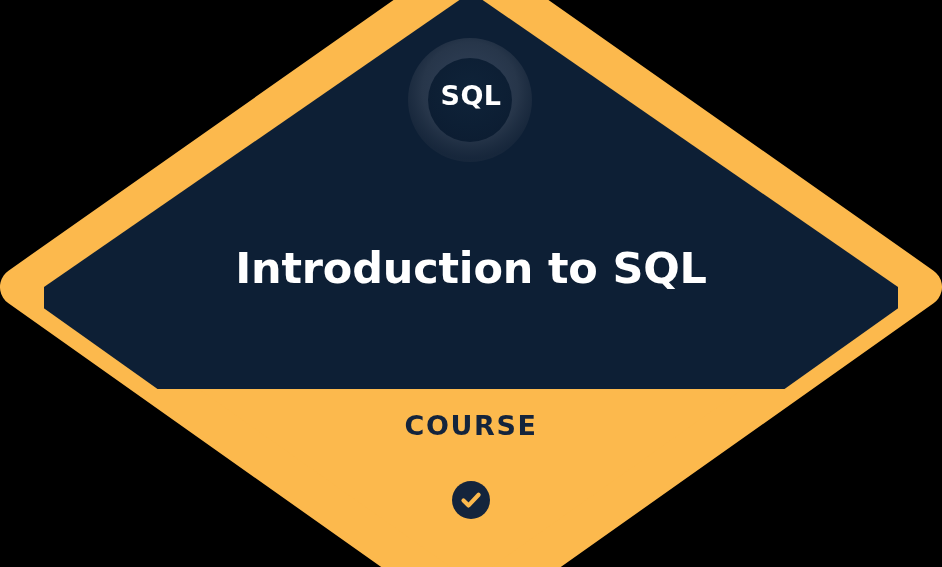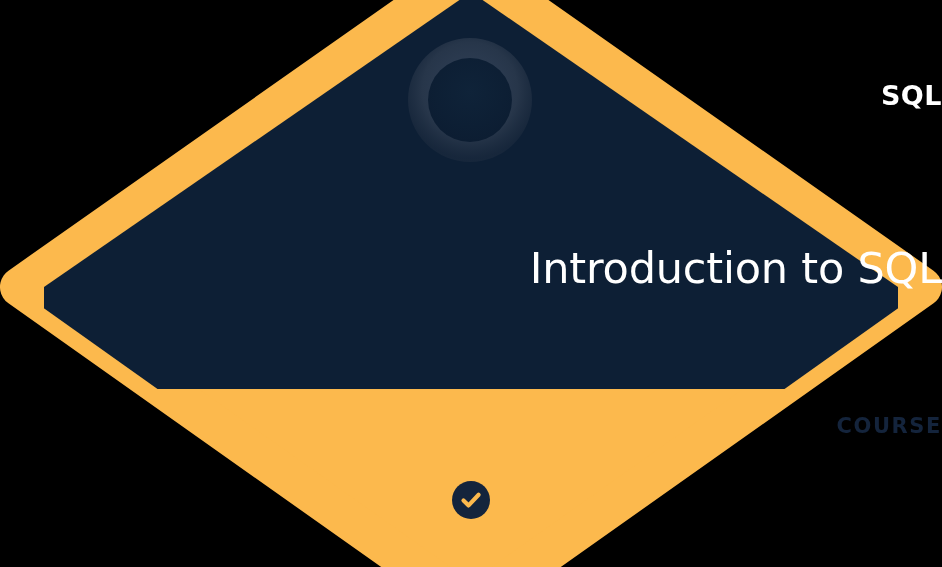--- a/index.html
+++ b/index.html
@@ -25,44 +25,44 @@
     left: 0;
     top: 0;
     width: 942px;
     height: 567px;
     display: block;
   }
   .overlay-text {
     position: absolute;
     left: 0;
     width: 942px;
-    text-align: right;
+    text-align: center;
     pointer-events: none;
   }
   #logo-text {
     top: 80px;
     font-size: 27px;
     font-weight: 700;
     letter-spacing: 0.5px;
     color: #ffffff;
     font-family: "DejaVu Sans", sans-serif;
   }
   #course-title {
     top: 243px;
     font-size: 43px;
-    font-weight: 400;
+    font-weight: 700;
     letter-spacing: -0.2px;
     color: #ffffff;
     font-family: "DejaVu Sans", sans-serif;
   }
   #status-block {
     top: 408px;
   }
   .status-line {
-    font-size: 21px;
+    font-size: 27px;
     font-weight: 700;
     letter-spacing: 1.6px;
     color: #14243c;
     line-height: 36px;
     font-family: "DejaVu Sans", sans-serif;
   }
   #check-badge-wrap {
     position: absolute;
     left: 0;
     top: 481px;

